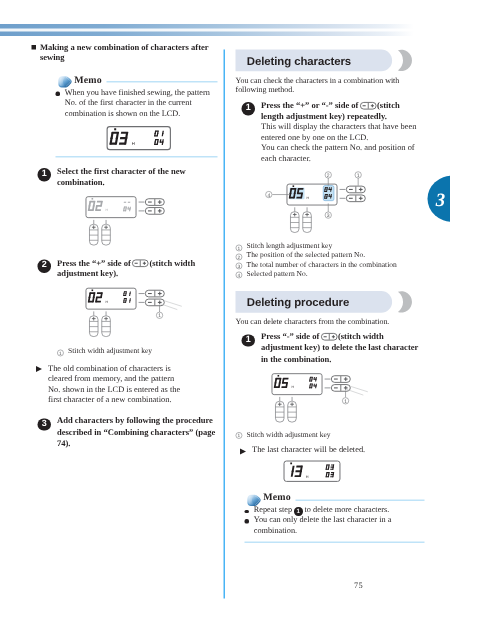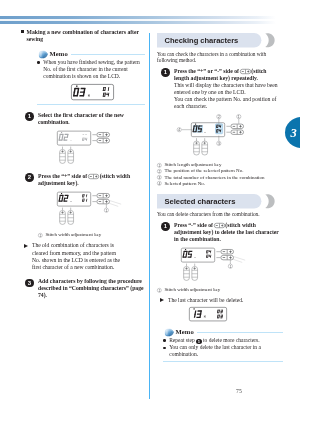--- a/index.html
+++ b/index.html
@@ -353,21 +353,21 @@
         <div class="stepnum">3</div>
         <div class="stext">Add characters by following the procedure described in “Combining characters” (page 74).</div>
       </div>
 </div>
 <div class="colR">
 <div class="secthead">
         <svg width="118.0" height="14.5" viewBox="0 0 118.0 14.5">
           <path d="M0,0 L97.15,0 A7.25,7.25 0 0 1 97.15,14.50 L0,14.50 Z" fill="#dbe2ee"></path>
           <path d="M 108.295,0.518 A 7.100,7.100 0 1 1 108.295,13.982 A 8.378,8.378 0 0 0 108.295,0.518 Z" fill="#bcbec0"></path>
         </svg>
-        <div class="ttl">Checking characters</div>
+        <div class="ttl">Deleting characters</div>
       </div>
 <div class="bodytext" style="margin-top:3px">You can check the characters in a combination with following method.</div>
 <div class="step" style="margin-top:4px">
         <div class="stepnum">1</div>
         <div class="stext"><span>Press the “+” or “-” side of</span><span class="ik"><svg width="11.00" height="5.00" viewBox="0 0 11.00 5.00">
               <g>
                 <rect x="0.28" y="0.28" width="10.45" height="4.45" rx="2.23" ry="2.23" fill="#fff" stroke="#58595b" stroke-width="0.55"></rect>
                 <line x1="5.50" y1="0.55" x2="5.50" y2="4.45" stroke="#58595b" stroke-width="0.55"></line>
                 <rect x="1.71" y="2.15" width="2.09" height="0.70" fill="#58595b"></rect>
                 <rect x="7.21" y="2.15" width="2.09" height="0.70" fill="#58595b"></rect>
@@ -529,21 +529,21 @@
                 <text x="2.30" y="3.56" text-anchor="middle" font-family="Liberation Sans,sans-serif" font-size="3.22" fill="#58595b">4</text>
               </g>
             </svg>
           </span><span>Selected pattern No.</span></div>
       </div>
 <div class="secthead" style="margin-top:7px">
         <svg width="118.0" height="14.5" viewBox="0 0 118.0 14.5">
           <path d="M0,0 L97.15,0 A7.25,7.25 0 0 1 97.15,14.50 L0,14.50 Z" fill="#dbe2ee"></path>
           <path d="M 108.295,0.518 A 7.100,7.100 0 1 1 108.295,13.982 A 8.378,8.378 0 0 0 108.295,0.518 Z" fill="#bcbec0"></path>
         </svg>
-        <div class="ttl">Selected characters</div>
+        <div class="ttl">Deleting procedure</div>
       </div>
 <div class="bodytext" style="margin-top:3px">You can delete characters from the combination.</div>
 <div class="step" style="margin-top:4px">
         <div class="stepnum">1</div>
         <div class="stext"><span>Press “-” side of</span><span class="ik"><svg width="11.00" height="5.00" viewBox="0 0 11.00 5.00">
               <g>
                 <rect x="0.28" y="0.28" width="10.45" height="4.45" rx="2.23" ry="2.23" fill="#fff" stroke="#58595b" stroke-width="0.55"></rect>
                 <line x1="5.50" y1="0.55" x2="5.50" y2="4.45" stroke="#58595b" stroke-width="0.55"></line>
                 <rect x="1.71" y="2.15" width="2.09" height="0.70" fill="#58595b"></rect>
                 <rect x="7.21" y="2.15" width="2.09" height="0.70" fill="#58595b"></rect>

